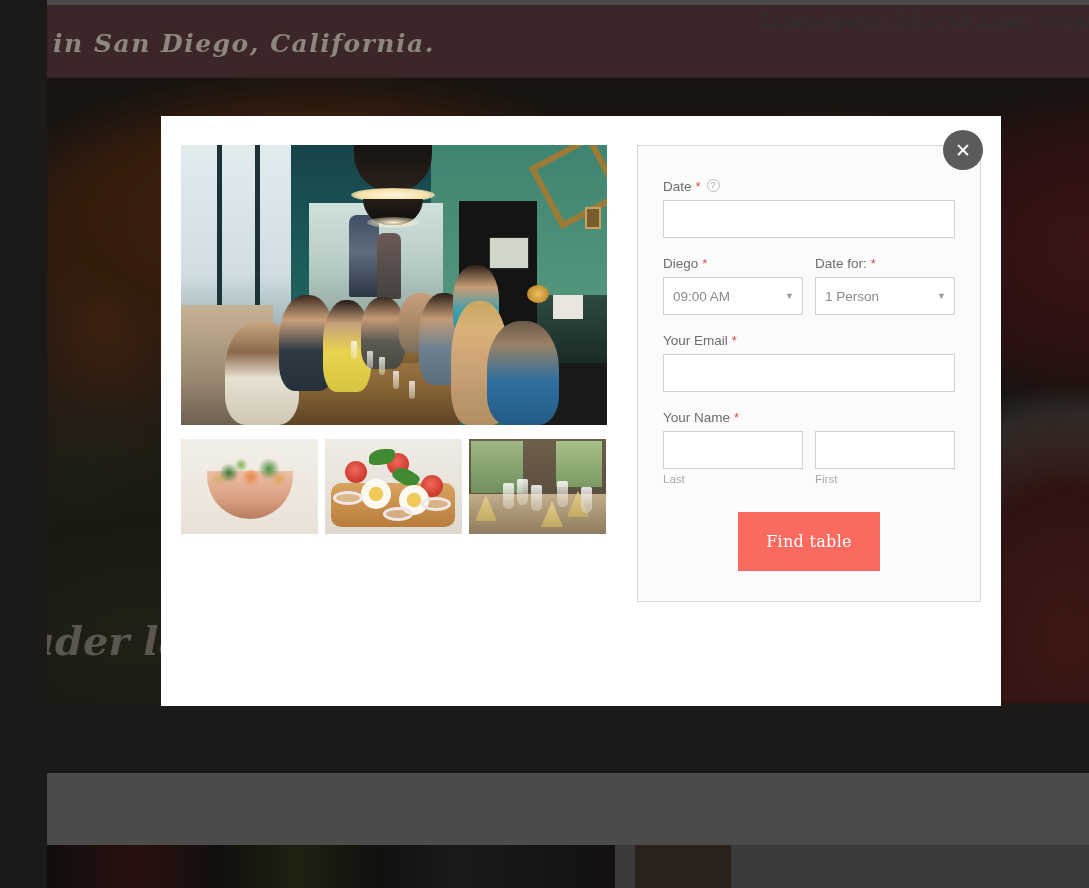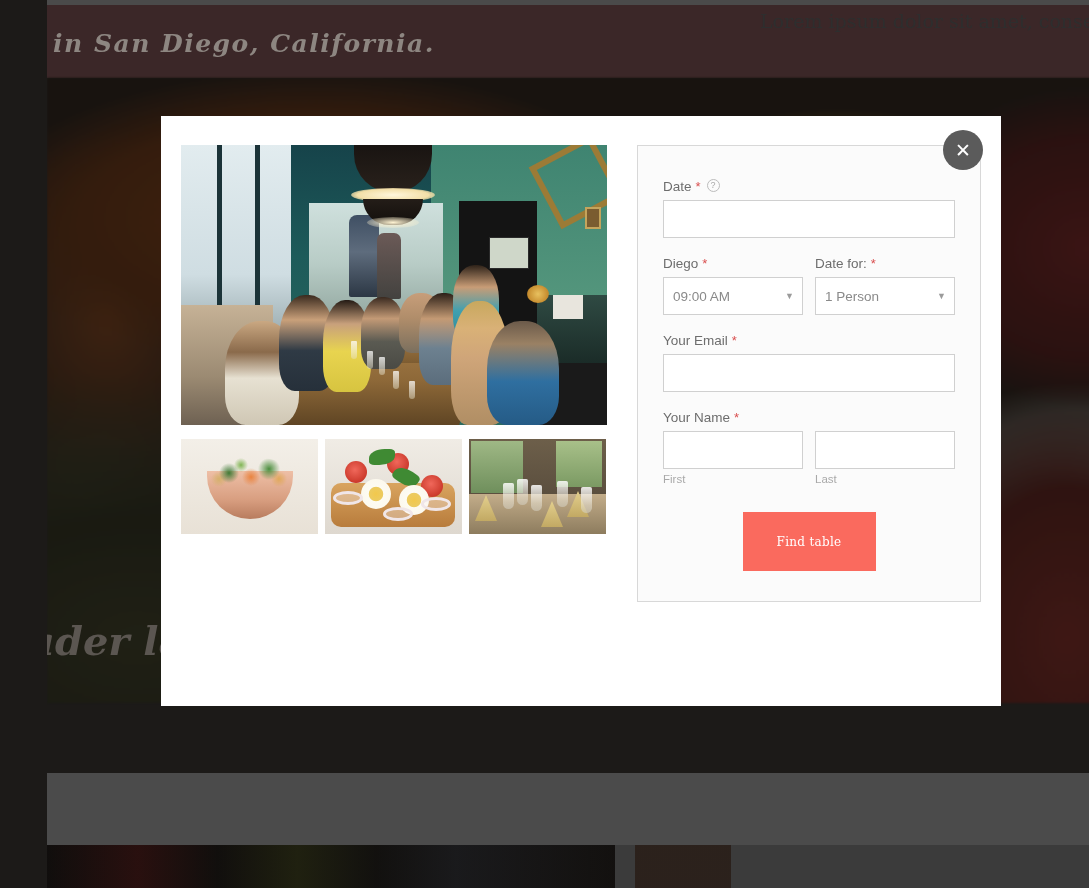--- a/index.html
+++ b/index.html
@@ -467,21 +467,21 @@
   .submit-wrap { text-align: center; margin-top: 27px; }
   .submit-btn {
     display: inline-block;
     background: #fa6a5e;
     color: #ffffff;
     border: none;
     padding: 0 28px;
     height: 59px;
     min-width: 133px;
     font-family: "DejaVu Serif", serif;
-    font-size: 12px;
+    font-size: 16px;
     cursor: pointer;
     letter-spacing: 0.3px;
   }
 </style>
 </head>
 <body>
 
 <div id="page">
 
   <div class="bg-topstrip"></div>
@@ -640,25 +640,25 @@
         </div>
 
         <div class="field">
           <div class="flabel">
             <span>Your Name</span>
             <span class="req">*</span>
           </div>
           <div class="row2">
             <div class="col">
               <input class="inp" type="text" placeholder="" style="">
-              <div class="sublabel">First</div>
+              <div class="sublabel">Last</div>
             </div>
             <div class="col">
               <input class="inp" type="text" placeholder="" style="">
-              <div class="sublabel">Last</div>
+              <div class="sublabel">First</div>
             </div>
           </div>
         </div>
 
         <div class="submit-wrap">
           <button class="submit-btn">Find table</button>
         </div>
 
       </div>
     </div>

